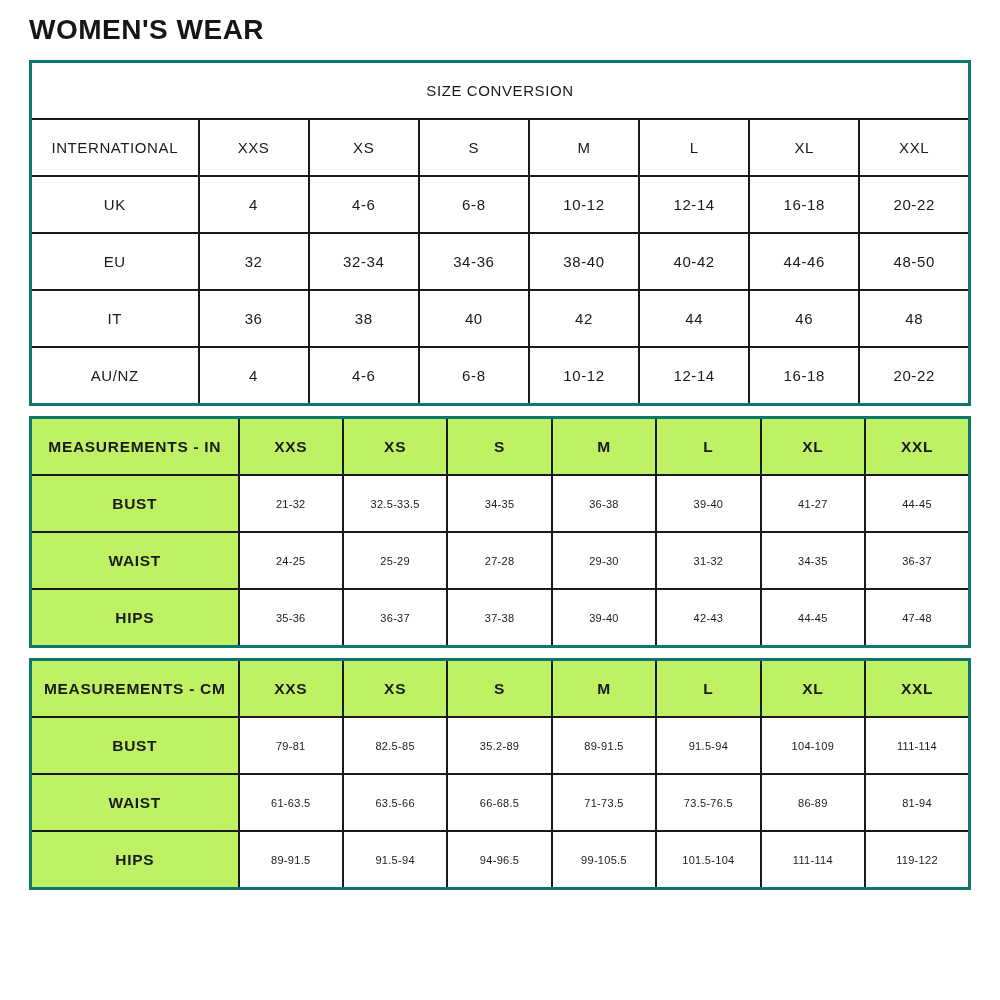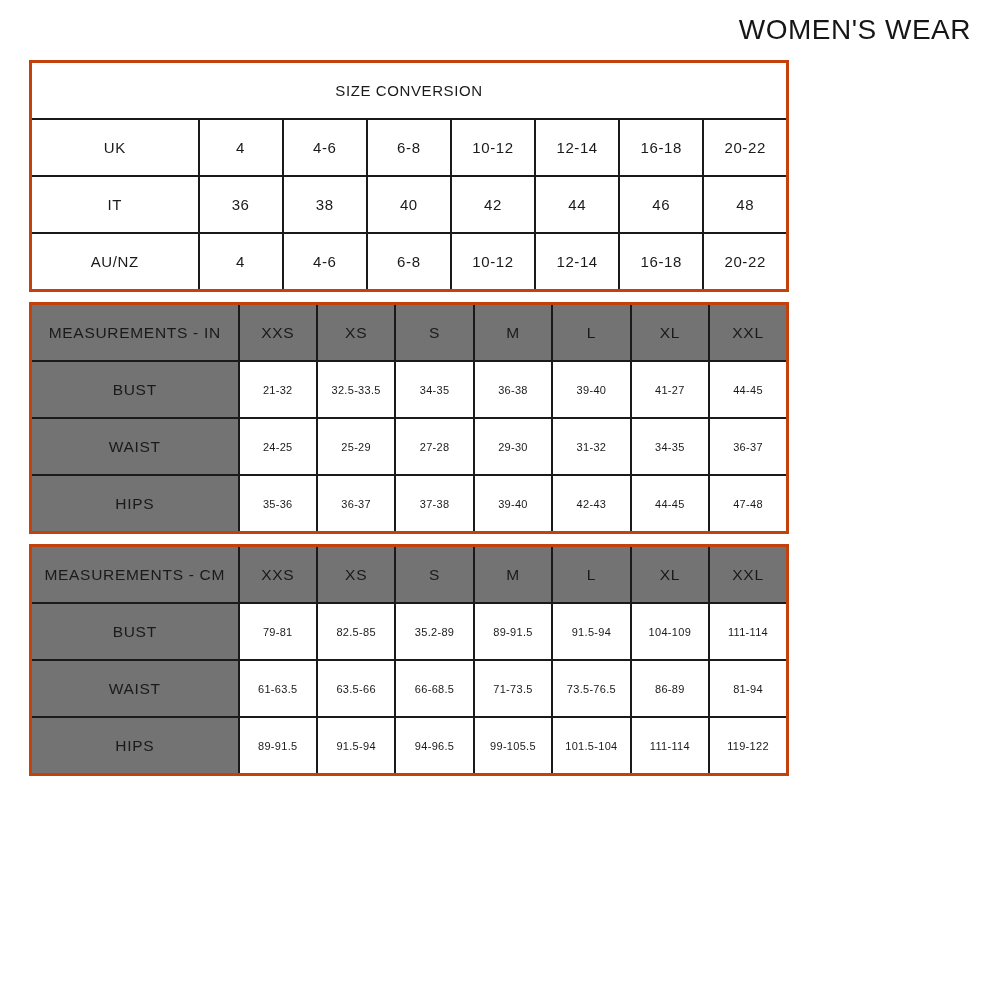--- a/index.html
+++ b/index.html
@@ -11,32 +11,32 @@
     font-family: "Liberation Sans", sans-serif;
     color: #1a1a1a;
     -webkit-font-smoothing: antialiased;
   }
   .sheet {
     width: 942px;
     margin: 0 auto;
     padding-top: 12px;
   }
   .page-title {
-    text-align: right;
+    text-align: left;
     font-size: 28px;
-    font-weight: 400;
+    font-weight: 700;
     letter-spacing: 0.5px;
     margin: 2px 0 14px 0;
     color: #161616;
   }
   table.tbl {
     border-collapse: collapse;
     table-layout: fixed;
-    width: 760px;
-    border: 3px solid #c2410c;
+    width: 942px;
+    border: 3px solid #0f766e;
     margin-bottom: 10px;
   }
   table.tbl td, table.tbl th {
     border: 2px solid #1a1a1a;
     text-align: center;
     vertical-align: middle;
     padding: 0 4px;
     overflow: hidden;
   }
   
@@ -67,23 +67,23 @@
   .head-row th {
     background: #d9d9d9;
     font-weight: 700;
     font-size: 15px;
     letter-spacing: 0.6px;
     height: 52px;
   }
   .tbl-meas tbody th {
     height: 55px;
     font-size: 15.5px;
-    font-weight: 400;
+    font-weight: 700;
     letter-spacing: 0.7px;
-    background: #737373;
+    background: #bef264;
   }
   .tbl-meas tbody td {
     height: 55px;
     font-size: 11px;
     font-weight: 400;
     letter-spacing: 0.3px;
     background: #ffffff;
   }
 </style>
 </head>
@@ -95,31 +95,51 @@
 
   <table class="tbl tbl-conv">
     <colgroup>
         <col class="c0">
         <col span="7">
       </colgroup>
     <tbody>
       <tr class="caption-row">
         <td colspan="8">SIZE CONVERSION</td>
       </tr>
+      <tr class="int-row">
+          <td>INTERNATIONAL</td>
+          <td>XXS</td>
+          <td>XS</td>
+          <td>S</td>
+          <td>M</td>
+          <td>L</td>
+          <td>XL</td>
+          <td>XXL</td>
+        </tr>
     </tbody>
     <tbody>
         <tr>
           <th>UK</th>
           <td>4</td>
           <td>4-6</td>
           <td>6-8</td>
           <td>10-12</td>
           <td>12-14</td>
           <td>16-18</td>
           <td>20-22</td>
+        </tr>
+        <tr>
+          <th>EU</th>
+          <td>32</td>
+          <td>32-34</td>
+          <td>34-36</td>
+          <td>38-40</td>
+          <td>40-42</td>
+          <td>44-46</td>
+          <td>48-50</td>
         </tr>
         <tr>
           <th>IT</th>
           <td>36</td>
           <td>38</td>
           <td>40</td>
           <td>42</td>
           <td>44</td>
           <td>46</td>
           <td>48</td>

